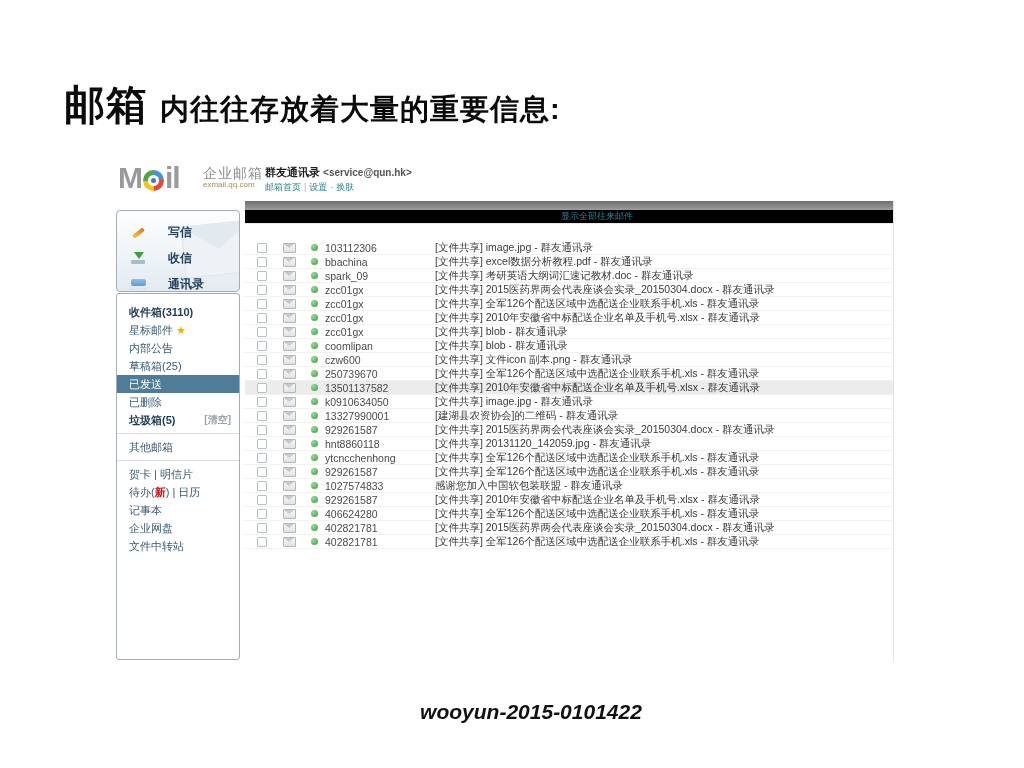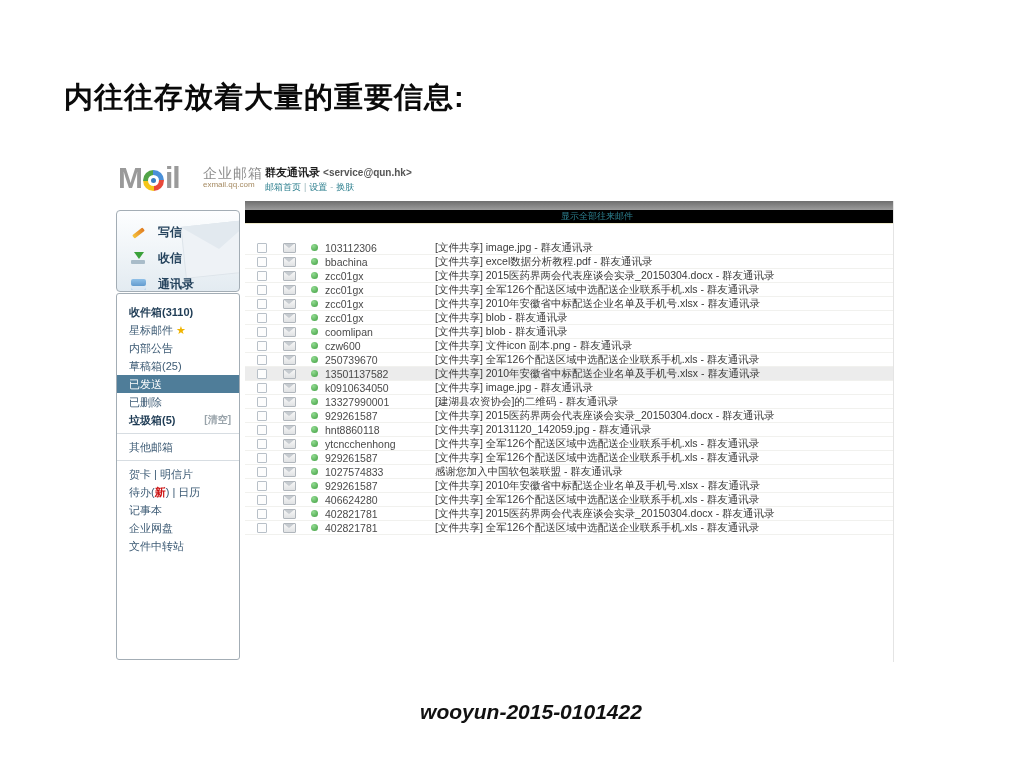--- a/index.html
+++ b/index.html
@@ -35,21 +35,21 @@
   .acct-links .sep{color:#9bb7bc;margin:0 3px;}
 
   
   .sb1{position:absolute;left:3px;top:55px;width:122px;height:80px;border:1px solid #a3adb5;border-radius:4px;
        background:linear-gradient(#fdfeff,#e3ebf1);overflow:hidden;}
   .sb1 .wm{position:absolute;right:-18px;top:12px;width:72px;height:50px;background:#eef2f6;border:1px solid #dde4ea;
            transform:rotate(-6deg);}
   .sb1 .wm::before{content:"";position:absolute;left:-1px;top:-1px;border-left:36px solid transparent;
            border-right:36px solid transparent;border-top:26px solid #e2e9ef;}
   .sb1 ul{list-style:none;margin:0;padding:8px 0 0 14px;position:relative;}
-  .sb1 li{height:26px;display:flex;align-items:center;gap:12px;font-size:12px;font-weight:bold;color:#24425c;cursor:pointer;}
+  .sb1 li{height:26px;display:flex;align-items:center;gap:22px;font-size:12px;font-weight:bold;color:#24425c;cursor:pointer;}
   .ic{display:inline-block;position:relative;width:15px;height:13px;}
   .ic-pencil::before{content:"";position:absolute;left:1px;top:5px;width:13px;height:4px;border-radius:1px;
        background:linear-gradient(90deg,#f5c33c,#e07a20);transform:rotate(-38deg);}
   .ic-tray::before{content:"";position:absolute;left:3px;top:0;border-left:5px solid transparent;
        border-right:5px solid transparent;border-top:7px solid #3aa13a;}
   .ic-tray::after{content:"";position:absolute;left:0;top:8px;width:14px;height:4px;background:#a9bcc9;border-radius:1px;}
   .ic-card{width:15px;height:11px;border-radius:2px;background:linear-gradient(#8fc0e8,#4a86c0);
        box-shadow:inset 0 -4px 0 #ffffffcc;}
 
   .sb2{position:absolute;left:3px;top:138px;width:122px;height:365px;border:1px solid #a3adb5;border-radius:3px;background:#fff;}
@@ -84,20 +84,21 @@
        background:radial-gradient(circle at 35% 30%,#93db93,#3f9e3f);}
   .sender{width:110px;margin-left:7px;font-size:10.5px;color:#4a4a4a;white-space:nowrap;overflow:hidden;flex:none;}
   .subject{font-size:10.5px;color:#3a3a3a;white-space:nowrap;overflow:hidden;}
 </style>
 </head>
 <body>
 
 <div class="canvas">
 
   <div class="slide-title">
+    <span class="big">邮箱</span>
     <span class="rest">内往往存放着大量的重要信息:</span>
   </div>
 
   <div class="shot">
 
     <div class="mhead">
       <div class="logo">
         <span class="lm">M</span>
         <span class="la"></span>
         <span class="lm">il</span>
@@ -170,20 +171,27 @@
             <span class="cb"></span>
             <span class="env"></span>
             <span class="gdot"></span>
             <span class="sender">bbachina</span>
             <span class="subject">[文件共享] excel数据分析教程.pdf - 群友通讯录</span>
           </div>
           <div class="row">
             <span class="cb"></span>
             <span class="env"></span>
             <span class="gdot"></span>
+            <span class="sender">spark_09</span>
+            <span class="subject">[文件共享] 考研英语大纲词汇速记教材.doc - 群友通讯录</span>
+          </div>
+          <div class="row">
+            <span class="cb"></span>
+            <span class="env"></span>
+            <span class="gdot"></span>
             <span class="sender">zcc01gx</span>
             <span class="subject">[文件共享] 2015医药界两会代表座谈会实录_20150304.docx - 群友通讯录</span>
           </div>
           <div class="row">
             <span class="cb"></span>
             <span class="env"></span>
             <span class="gdot"></span>
             <span class="sender">zcc01gx</span>
             <span class="subject">[文件共享] 全军126个配送区域中选配送企业联系手机.xls - 群友通讯录</span>
           </div>

